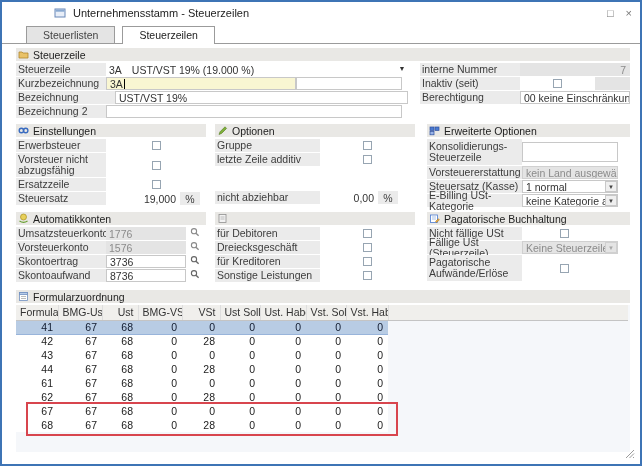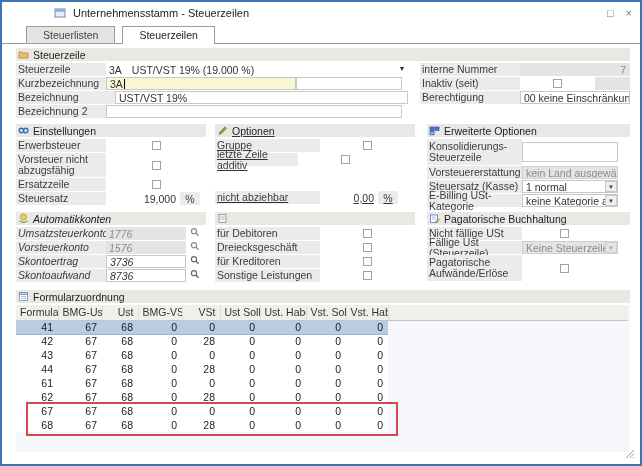--- a/index.html
+++ b/index.html
@@ -39,23 +39,23 @@
   .cb{width:9px;height:9px;border:1px solid #97a5b2;background:#fff;display:inline-block;}
   .cbcell{height:100%;display:flex;align-items:center;justify-content:center;background:#fff;}
   .arr{width:12px;height:13px;font-size:6px;line-height:12px;text-align:center;color:#444;background:#efefef;border:1px solid #c8c8c8;flex:0 0 auto;}
   .arr.flat{background:none;border:none;font-size:7px;color:#333;}
   .arr.disarr{color:#a8a8a8;background:#e4e4e4;border-color:#d0d0d0;}
   .caret{width:1px;height:10px;background:#000;display:inline-block;margin-left:1px;}
   .spacer{flex:1;}
   
   #sec-steuerzeile{top:46px;left:14px;width:614px;}
   #sec-einstellungen{top:122px;left:14px;width:190px;}
-  #sec-optionen{top:122px;left:213px;width:200px;text-decoration:underline;}
+  #sec-optionen{top:122px;left:213px;width:200px;}
   #sec-erweitert{top:122px;left:425px;width:203px;}
-  #sec-automatik{top:210px;left:14px;width:190px;font-style:italic;}
+  #sec-automatik{top:210px;left:14px;width:190px;}
   #sec-meldung{top:210px;left:213px;width:200px;}
   #sec-pagatorisch{top:210px;left:425px;width:203px;}
   #sec-formular{top:288px;left:14px;width:614px;}
   
   .leftgrid{width:392px;}
   .rightpanel{position:absolute;left:404px;top:15px;width:210px;}
   
   .gridwrap{position:relative;height:147px;background:#f5f7fa;}
   table.grid{border-collapse:collapse;table-layout:fixed;width:612px;font-size:10.5px;}
   table.grid th{height:15px;background:#f0efec;border-bottom:1px solid #c4c4c4;border-right:1px solid #dedede;font-weight:normal;color:#333;padding:0 4px;text-align:right;overflow:hidden;white-space:nowrap;}
@@ -197,21 +197,21 @@
       </span>
       <span>Optionen</span>
     </div>
     <div class="frow">
       <div class="flabel accel" style="width:105px">Gruppe</div>
       <div class="cbcell" style="width:95px">
           <span class="cb"></span>
         </div>
     </div>
     <div class="frow">
-      <div class="flabel" style="width:83px">letzte Zeile additiv</div>
+      <div class="flabel" style="width:105px">letzte Zeile additiv</div>
       <div class="cbcell" style="width:95px">
           <span class="cb"></span>
         </div>
     </div>
     <div class="frow" style="margin-top:25px">
       <div class="flabel" style="width:105px">nicht abziehbar</div>
       <div class="fval num" style="width:58px">0,00</div>
       <div class="unitcell" style="width:20px">%</div>
     </div>
   </div>

